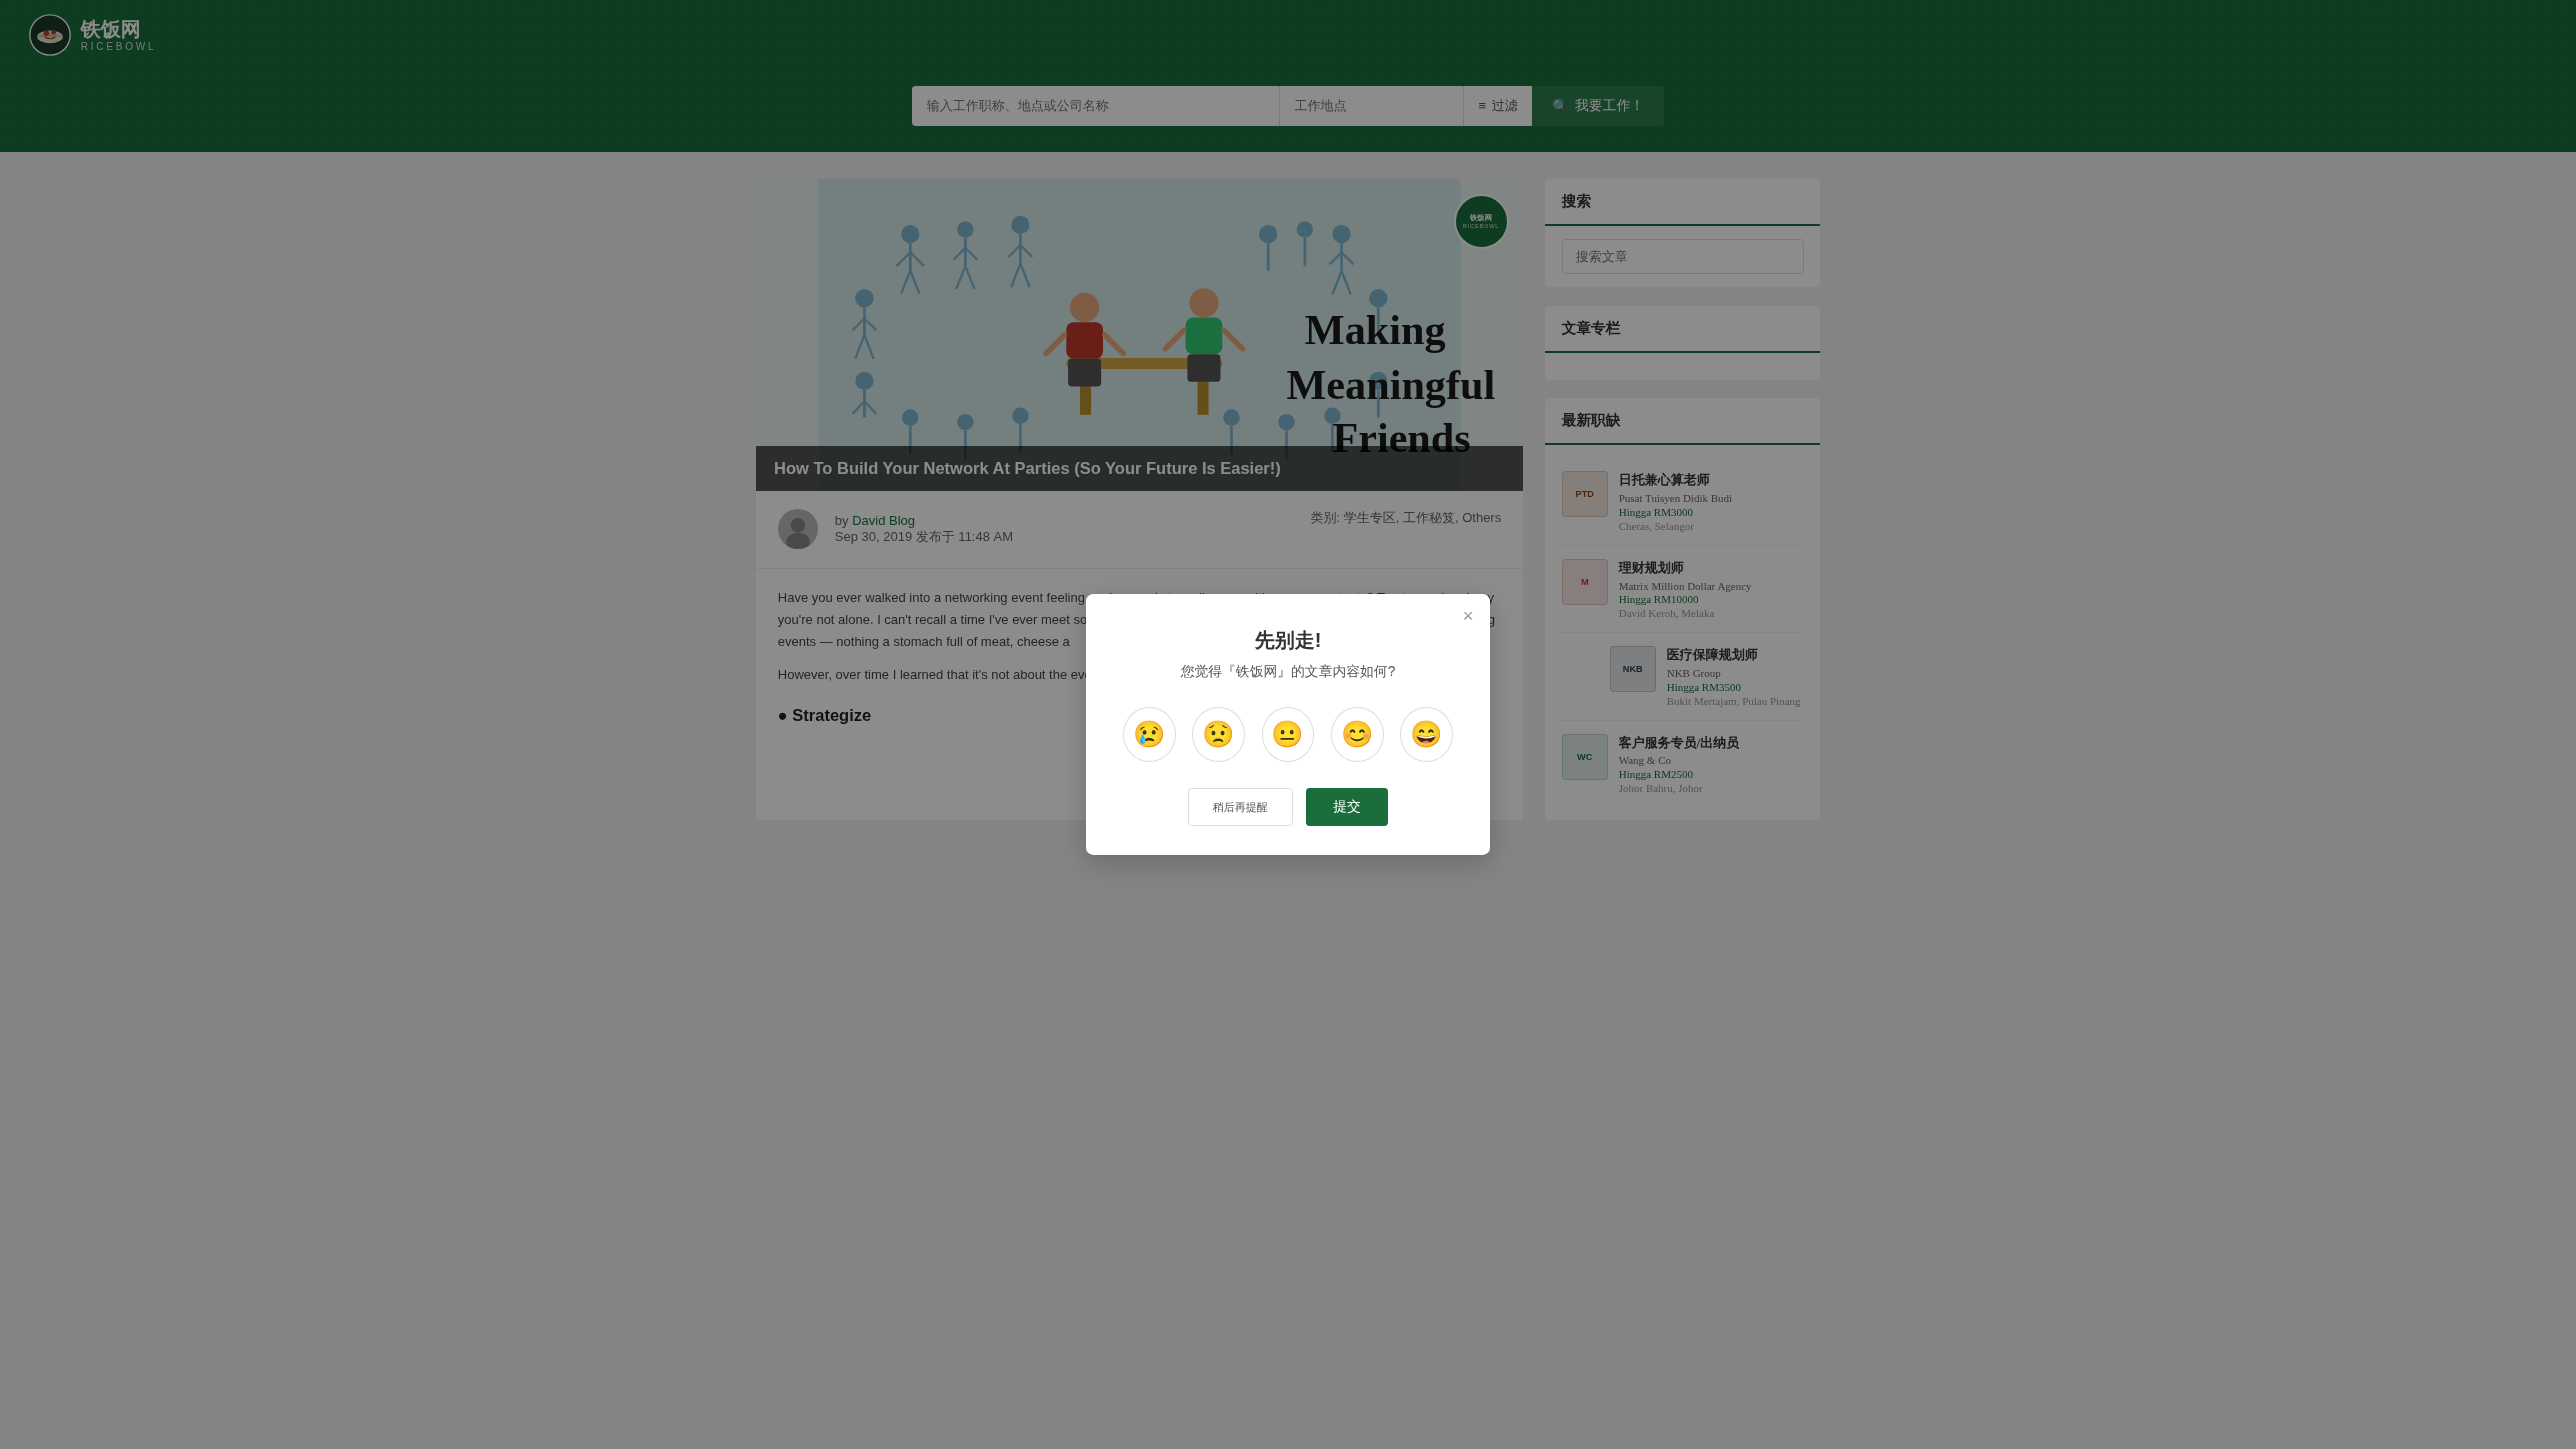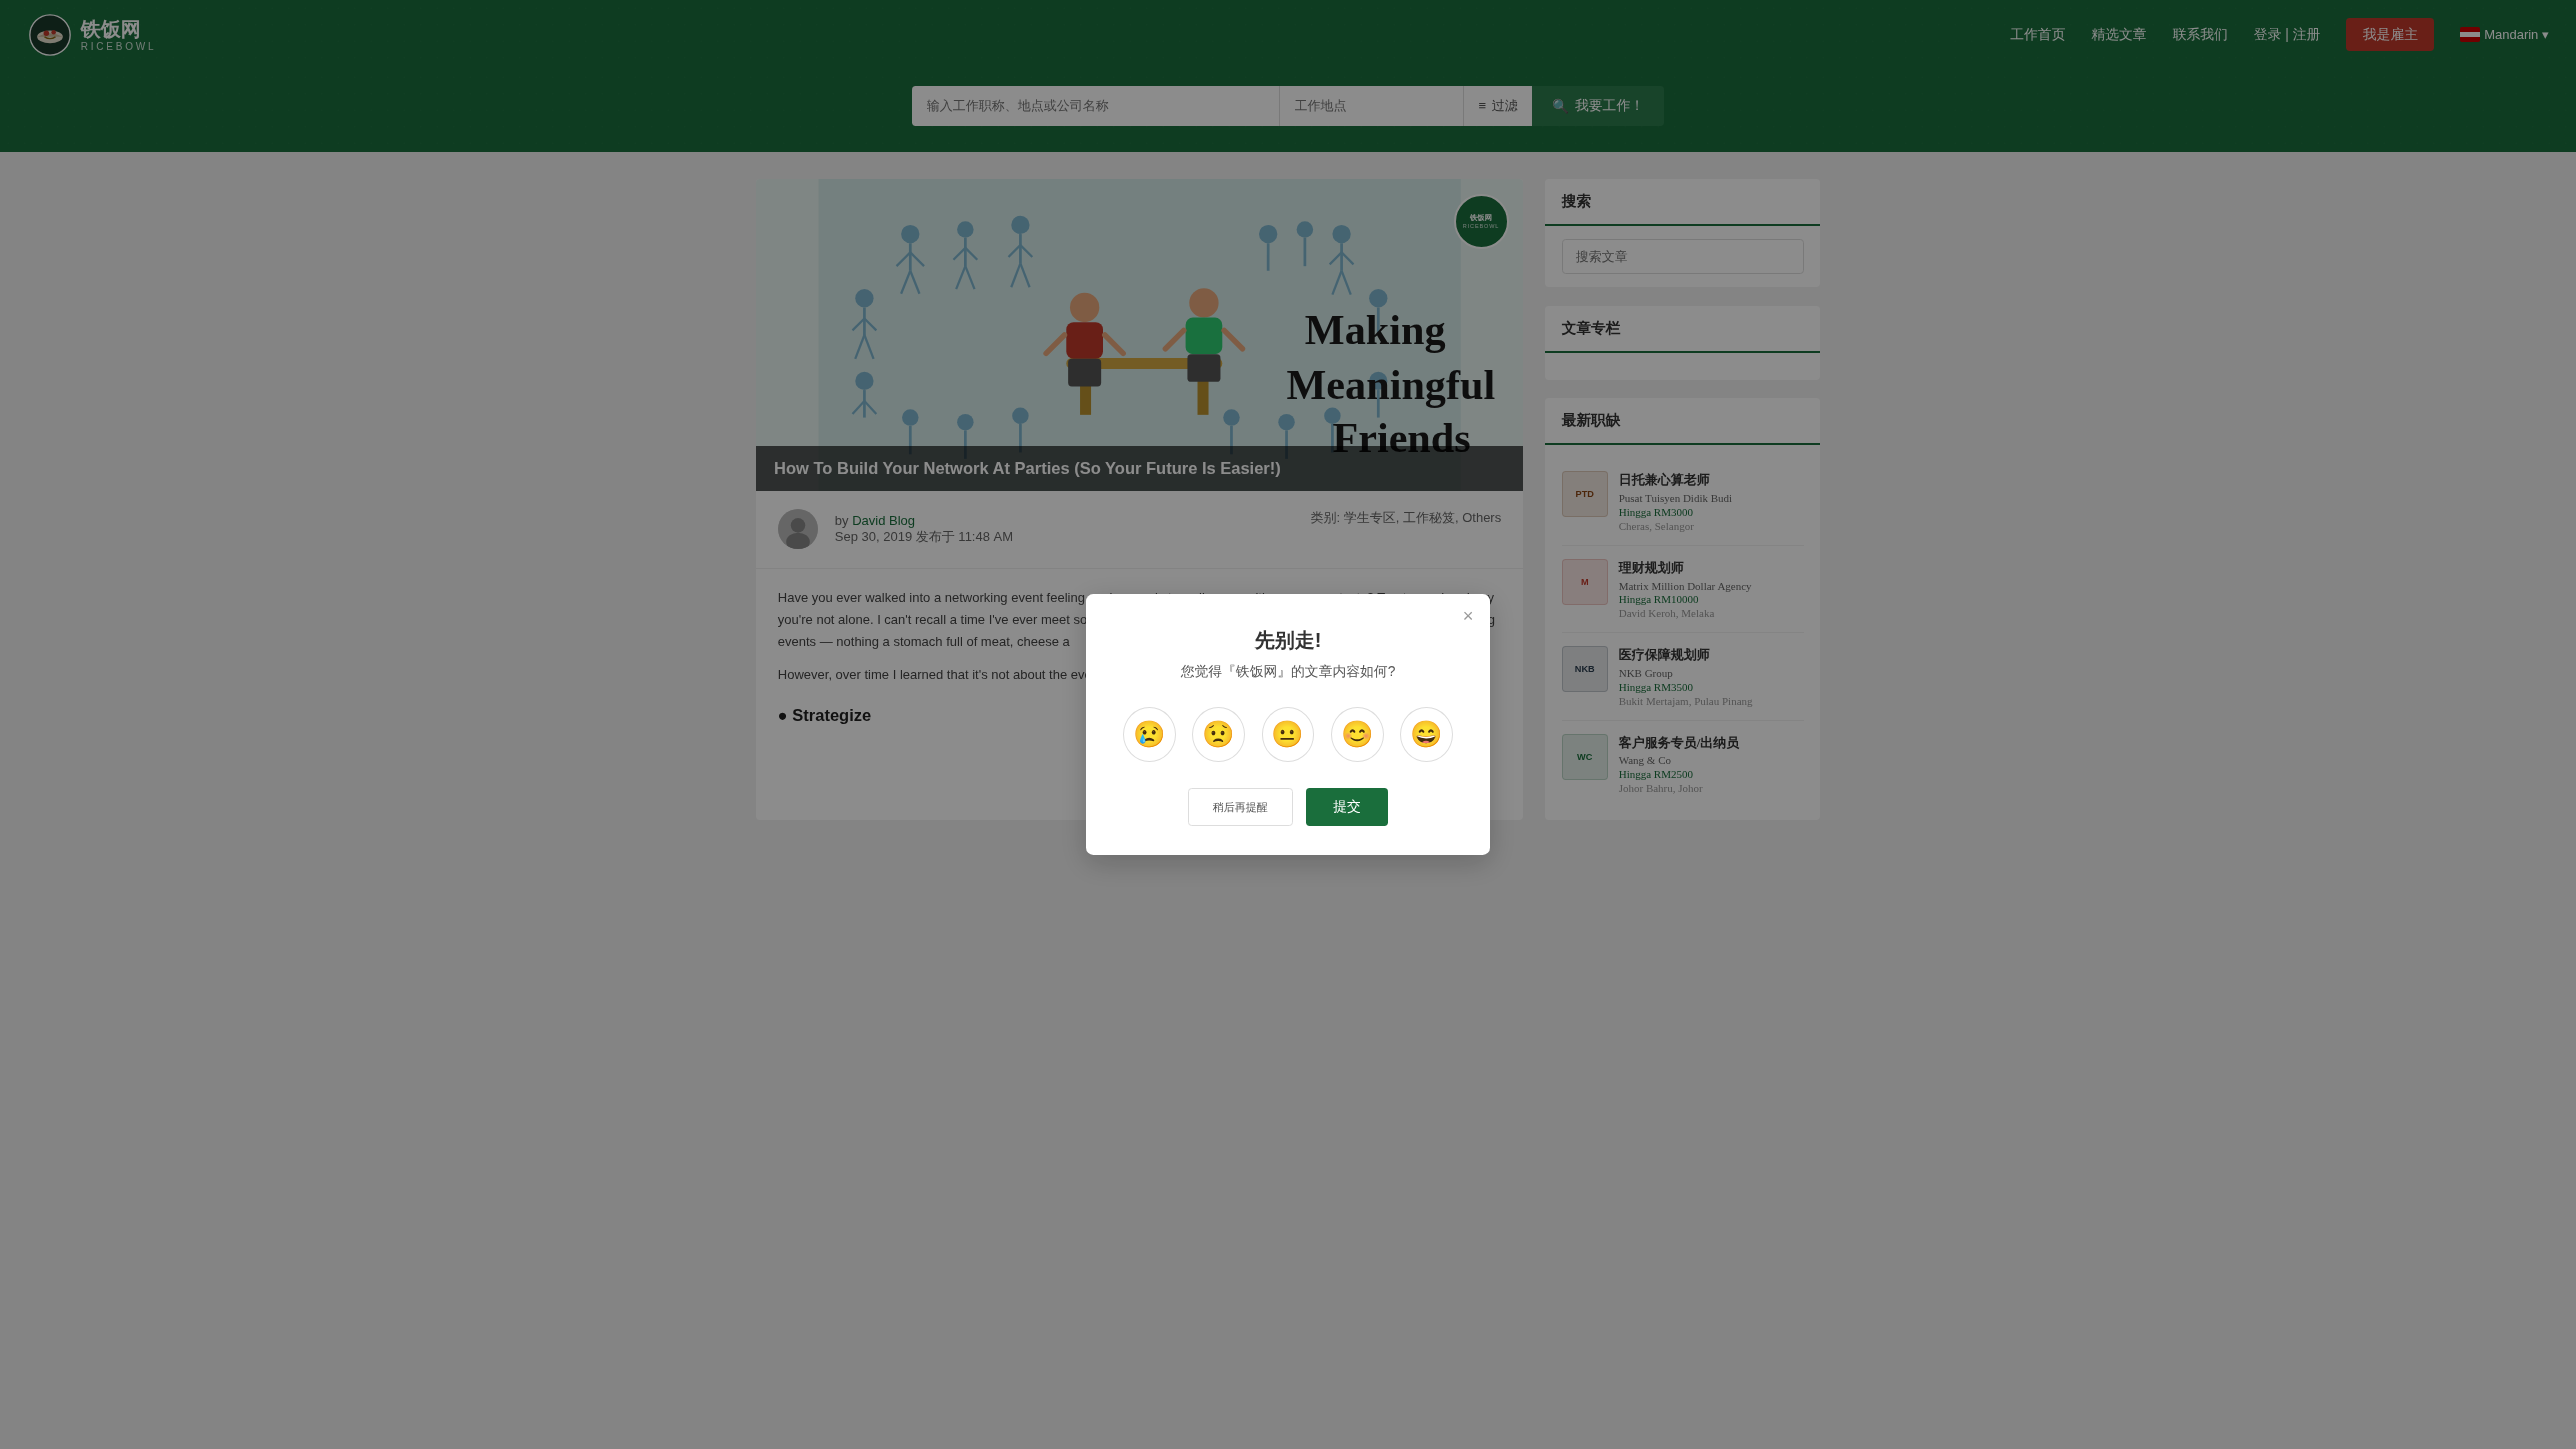--- a/index.html
+++ b/index.html
@@ -388,31 +388,20 @@
       <path d="M10 26 Q24 18 38 26" fill="#c8b89a" stroke="none"></path>
       <circle cx="20" cy="22" r="3" fill="#c0392b"></circle>
       <circle cx="28" cy="21" r="2.5" fill="#c0392b"></circle>
       <path d="M18 26 Q24 30 30 26" stroke="#8B6914" stroke-width="1.5" fill="none"></path>
     </svg>
     <div class="logo-text">
       <span class="logo-chinese">铁饭网</span>
       <span class="logo-english">RICEBOWL</span>
     </div>
   </div>
-  <nav class="nav-links">
-    <a class="nav-link">工作首页</a>
-    <a class="nav-link">精选文章</a>
-    <a class="nav-link">联系我们</a>
-    <a class="nav-link">登录 | 注册</a>
-    <button class="nav-btn-employer">我是雇主</button>
-    <div class="nav-lang">
-      <div class="lang-flag"></div>
-      <span>Mandarin ▾</span>
-    </div>
-  </nav>
 </header>
 
 <section class="search-bar-section">
   <div class="search-container">
     <input class="search-input-main" type="text" placeholder="输入工作职称、地点或公司名称" style="">
     <div class="search-divider"></div>
     <input class="search-location" type="text" placeholder="工作地点" style="">
     <button class="search-filter-btn">
       <span>≡</span>
       <span>过滤</span>
@@ -600,21 +589,21 @@
         <span style="font-size:9.2px;font-weight:bold;color:#c0392b;">M</span>
       </div>
       <div class="job-info">
         <div class="job-title">理财规划师</div>
         <div class="job-company">Matrix Million Dollar Agency</div>
         <div class="job-salary">Hingga RM10000</div>
         <div class="job-location">David Keroh, Melaka</div>
       </div>
     </div>
           <div class="job-item">
-      <div class="job-logo" style="background:#2c3e5020;border-color:#2c3e5033;">
+      <div class="job-logo" style="background:#2c3e5020;border-color:#2c3e5033;margin-left:48px;">
         <span style="font-size:9.2px;font-weight:bold;color:#2c3e50;">NKB</span>
       </div>
       <div class="job-info">
         <div class="job-title">医疗保障规划师</div>
         <div class="job-company">NKB Group</div>
         <div class="job-salary">Hingga RM3500</div>
         <div class="job-location">Bukit Mertajam, Pulau Pinang</div>
       </div>
     </div>
           <div class="job-item">

